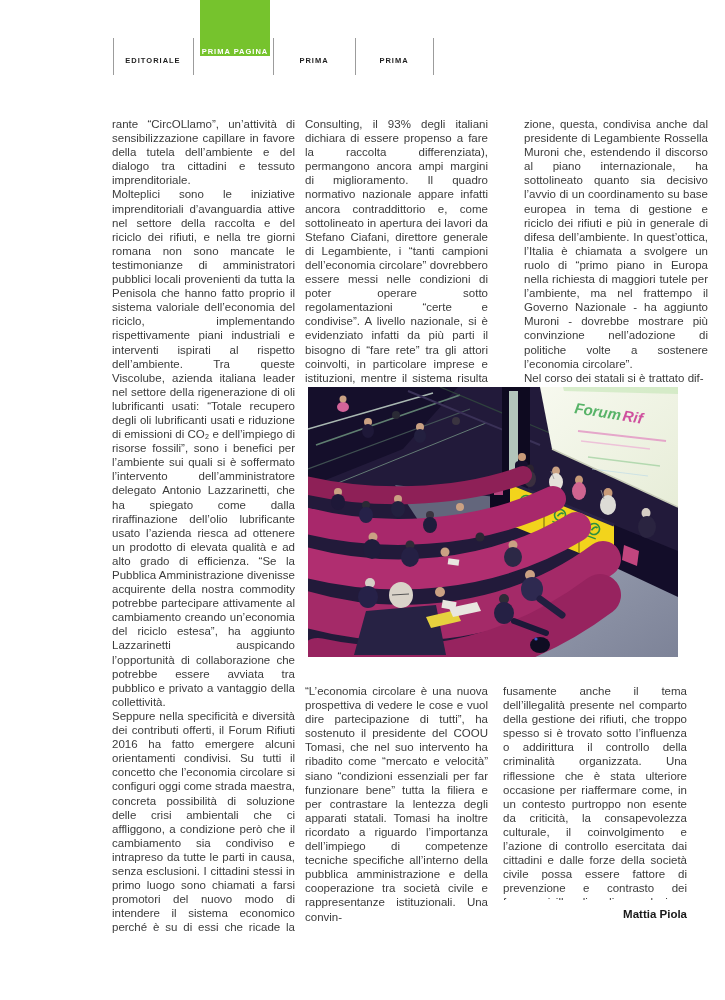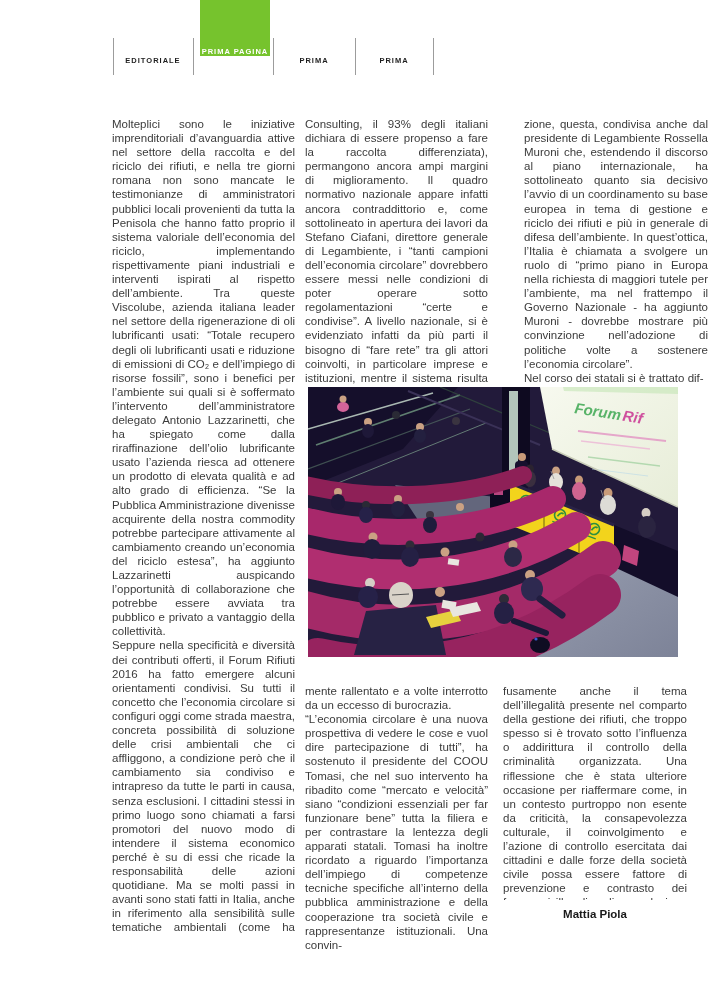--- a/index.html
+++ b/index.html
@@ -19,21 +19,21 @@
   }
   
   .col{
     position:absolute;text-align:justify;color:#3b3b3b;
     font-size:11.5px;line-height:14.1px;
     hyphens:auto;-webkit-hyphens:auto;
   }
   .col p{margin:0;}
   .clip{overflow:hidden;}
   .byline{
-    position:absolute;text-align:center;font-size:11.5px;font-weight:bold;color:#1a1a1a;
+    position:absolute;text-align:right;font-size:11.5px;font-weight:bold;color:#1a1a1a;
   }
   
   .photo{position:absolute;left:308px;top:387px;width:370px;height:270px;overflow:hidden;}
   .photo svg{display:block;}
 </style>
 </head>
 <body>
 
 <div class="page">
 
@@ -42,20 +42,21 @@
   <div class="nav-divider" style="left:273px"></div>
   <div class="nav-divider" style="left:355px"></div>
   <div class="nav-divider" style="left:433px"></div>
 
   <div class="nav-tab" style="left:113px;width:80px">EDITORIALE</div>
   <div class="nav-tab active" style="left:200px;width:70px">PRIMA PAGINA</div>
   <div class="nav-tab" style="left:273px;width:82px">PRIMA</div>
   <div class="nav-tab" style="left:355px;width:78px">PRIMA</div>
 
   <div class="col clip" style="left:112px;top:117px;width:183px;max-height:820px">
+    <p>rante “CircOLlamo”, un’attività di sensibilizzazione capillare in favore della tutela dell’ambiente e del dialogo tra cittadini e tessuto imprenditoriale.</p>
     <p>Molteplici sono le iniziative imprenditoriali d’avanguardia attive nel settore della raccolta e del riciclo dei rifiuti, e nella tre giorni romana non sono mancate le testimonianze di amministratori pubblici locali provenienti da tutta la Penisola che hanno fatto proprio il sistema valoriale dell’economia del riciclo, implementando rispettivamente piani industriali e interventi ispirati al rispetto dell’ambiente. Tra queste Viscolube, azienda italiana leader nel settore della rigenerazione di oli lubrificanti usati: “Totale recupero degli oli lubrificanti usati e riduzione di emissioni di CO₂ e dell’impiego di risorse fossili”, sono i benefici per l’ambiente sui quali si è soffermato l’intervento dell’amministratore delegato Antonio Lazzarinetti, che ha spiegato come dalla riraffinazione dell’olio lubrificante usato l’azienda riesca ad ottenere un prodotto di elevata qualità e ad alto grado di efficienza. “Se la Pubblica Amministrazione divenisse acquirente della nostra commodity potrebbe partecipare attivamente al cambiamento creando un’economia del riciclo estesa”, ha aggiunto Lazzarinetti auspicando l’opportunità di collaborazione che potrebbe essere avviata tra pubblico e privato a vantaggio della collettività.</p>
     <p>Seppure nella specificità e diversità dei contributi offerti, il Forum Rifiuti 2016 ha fatto emergere alcuni orientamenti condivisi. Su tutti il concetto che l’economia circolare si configuri oggi come strada maestra, concreta possibilità di soluzione delle crisi ambientali che ci affliggono, a condizione però che il cambiamento sia condiviso e intrapreso da tutte le parti in causa, senza esclusioni. I cittadini stessi in primo luogo sono chiamati a farsi promotori del nuovo modo di intendere il sistema economico perché è su di essi che ricade la responsabilità delle azioni quotidiane. Ma se molti passi in avanti sono stati fatti in Italia, anche in riferimento alla sensibilità sulle tematiche ambientali (come ha rilevato il sondaggio condotto da Lorien</p>
   </div>
 
   <div class="col clip" style="left:305px;top:117px;width:183px;max-height:268px">
     <p>Consulting, il 93% degli italiani dichiara di essere propenso a fare la raccolta differenziata), permangono ancora ampi margini di miglioramento. Il quadro normativo nazionale appare infatti ancora contraddittorio e, come sottolineato in apertura dei lavori da Stefano Ciafani, direttore generale di Legambiente, i “tanti campioni dell’economia circolare” dovrebbero essere messi nelle condizioni di poter operare sotto regolamentazioni “certe e condivise”. A livello nazionale, si è evidenziato infatti da più parti il bisogno di “fare rete” tra gli attori coinvolti, in particolare imprese e istituzioni, mentre il sistema risulta oggi forte-</p>
   </div>
 
   <div class="col clip" style="left:524px;top:117px;width:184px;max-height:268px">
     <p>zione, questa, condivisa anche dal presidente di Legambiente Rossella Muroni che, estendendo il discorso al piano internazionale, ha sottolineato quanto sia decisivo l’avvio di un coordinamento su base europea in tema di gestione e riciclo dei rifiuti e più in generale di difesa dell’ambiente. In quest’ottica, l’Italia è chiamata a svolgere un ruolo di “primo piano in Europa nella richiesta di maggiori tutele per l’ambiente, ma nel frattempo il Governo Nazionale - ha aggiunto Muroni - dovrebbe mostrare più convinzione nell’adozione di politiche volte a sostenere l’economia circolare”.</p>
@@ -214,21 +215,20 @@
       </g>
 
       <g>
         <ellipse cx="232" cy="258" rx="10" ry="8" fill="#0f0d22"></ellipse>
         <circle cx="228" cy="252" r="1.6" fill="#3b5bd0"></circle>
       </g>
     </svg>
   </div>
 
   <div class="col" style="left:305px;top:684px;width:183px">
-    <p>mente rallentato e a volte interrotto da un eccesso di burocrazia.</p>
     <p>“L’economia circolare è una nuova prospettiva di vedere le cose e vuol dire partecipazione di tutti”, ha sostenuto il presidente del COOU Tomasi, che nel suo intervento ha ribadito come “mercato e velocità” siano “condizioni essenziali per far funzionare bene” tutta la filiera e per contrastare la lentezza degli apparati statali. Tomasi ha inoltre ricordato a riguardo l’importanza dell’impiego di competenze tecniche specifiche all’interno della pubblica amministrazione e della cooperazione tra società civile e rappresentanze istituzionali. Una convin-</p>
   </div>
 
   <div class="col clip" style="left:503px;top:684px;width:184px;max-height:216px">
     <p>fusamente anche il tema dell’illegalità presente nel comparto della gestione dei rifiuti, che troppo spesso si è trovato sotto l’influenza o addirittura il controllo della criminalità organizzata. Una riflessione che è stata ulteriore occasione per riaffermare come, in un contesto purtroppo non esente da criticità, la consapevolezza culturale, il coinvolgimento e l’azione di controllo esercitata dai cittadini e dalle forze della società civile possa essere fattore di prevenzione e contrasto dei fenomeni illegali e di speculazione ai danni dell’ecosistema.</p>
   </div>
 
   <div class="byline" style="left:503px;top:908px;width:184px">Mattia Piola</div>
 
 </div>

